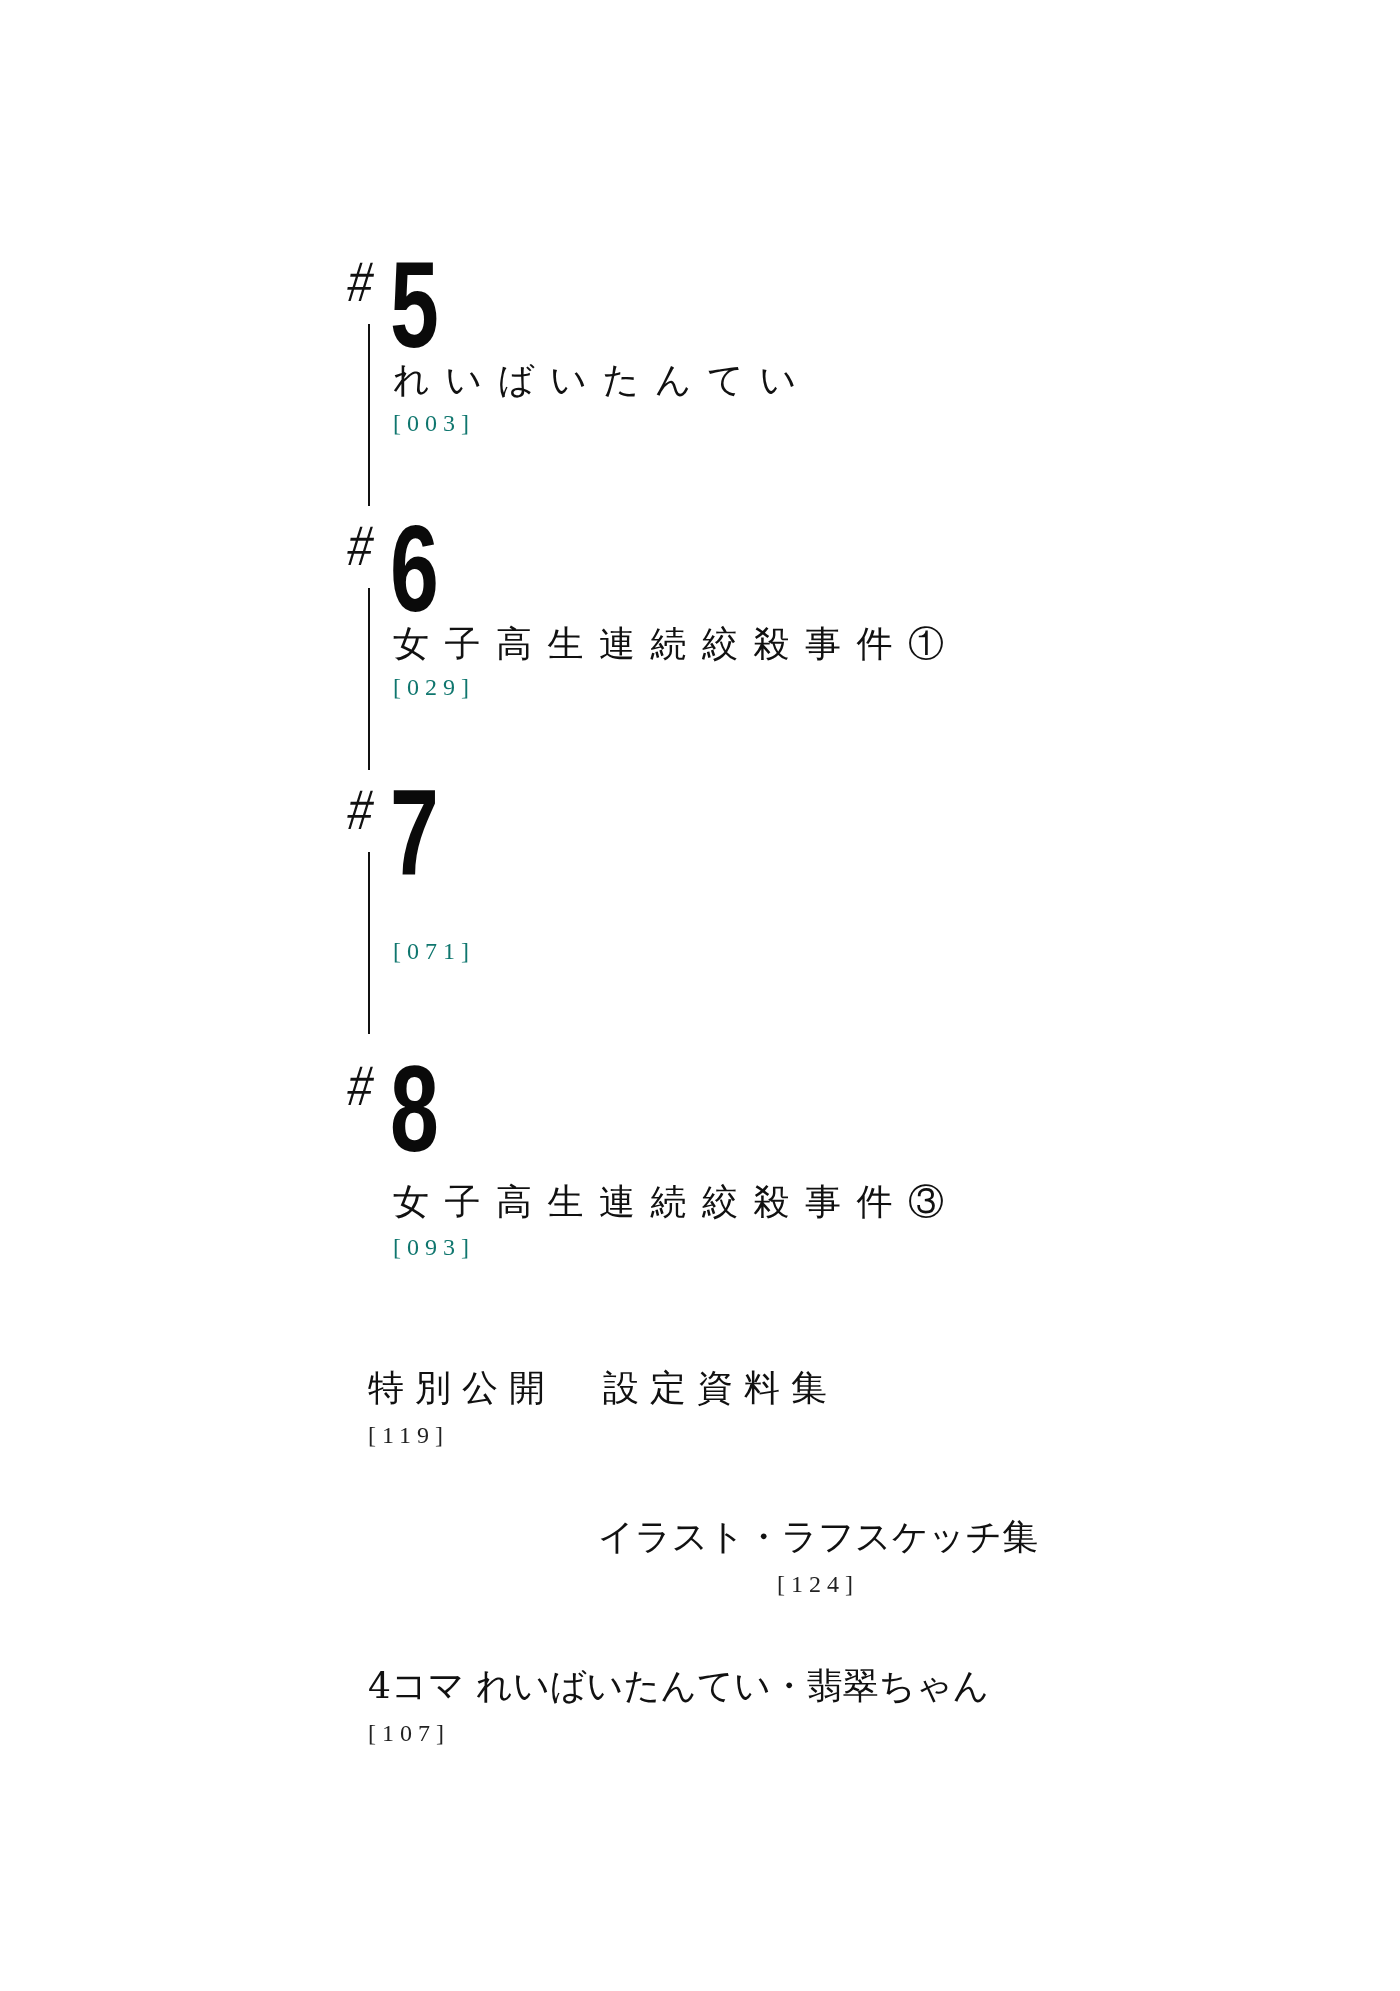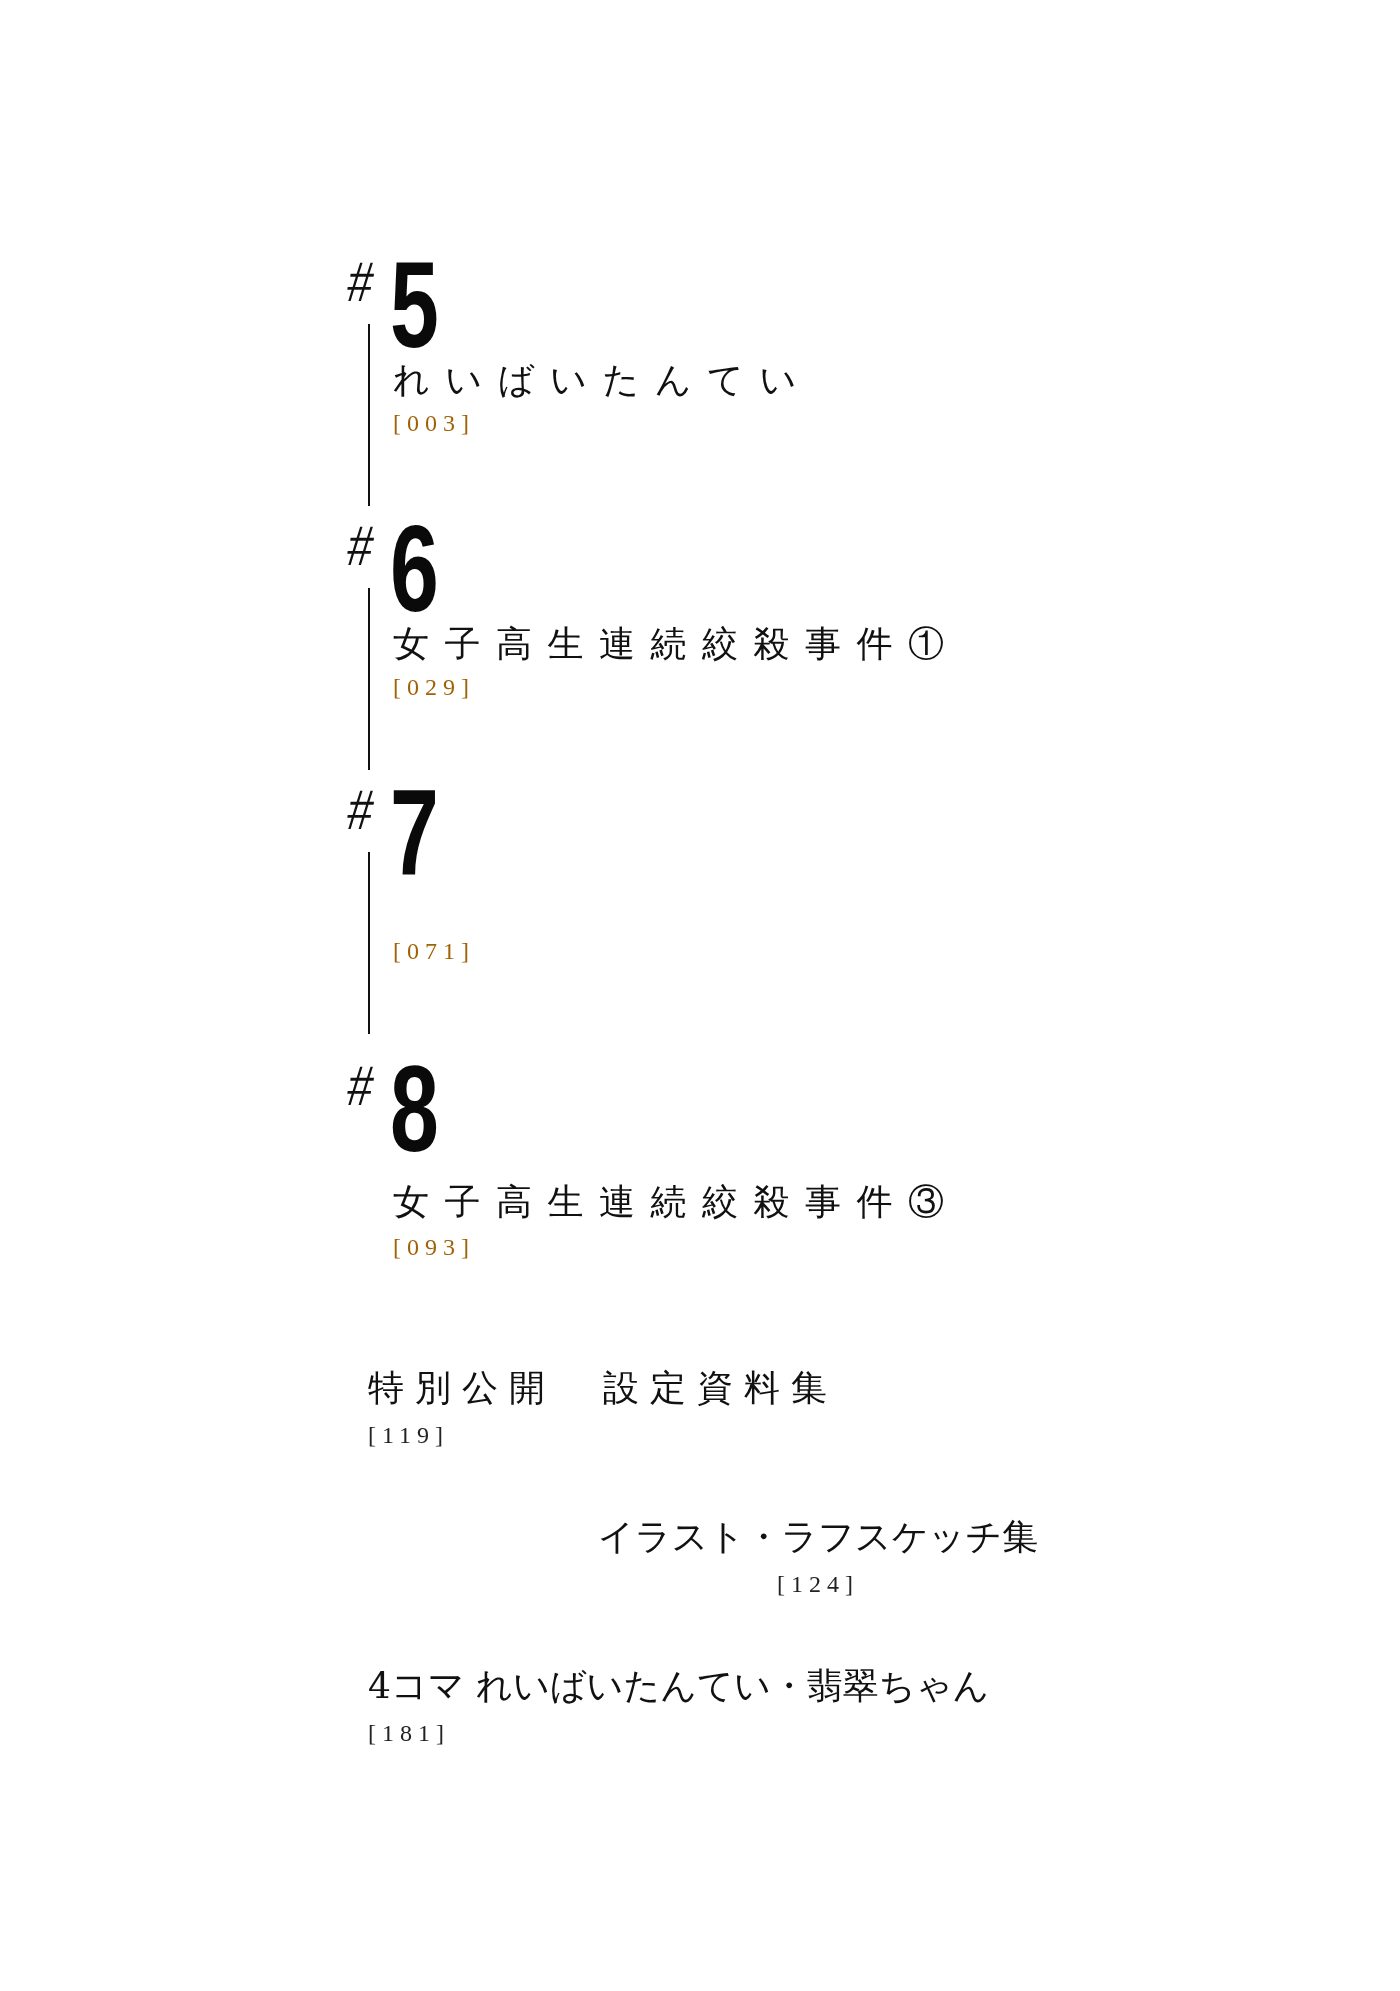--- a/index.html
+++ b/index.html
@@ -72,21 +72,21 @@
     }
     .ch-page {
       position: absolute;
       left: 43px;
       top: 150px;
       font-family: "Liberation Serif", "DejaVu Serif", serif;
       font-size: 24px;
       line-height: 30px;
       letter-spacing: 6px;
       white-space: nowrap;
-      color: #a16207;
+      color: #0f766e;
     }
     .extra {
       position: absolute;
       left: 368px;
       width: 900px;
     }
     .extra-title {
       font-family: "DejaVu Serif", "Liberation Serif", serif;
       font-size: 36px;
       line-height: 44px;
@@ -146,16 +146,16 @@
     <div class="extra-page">[119]</div>
   </div>
 
   <div class="extra" style="top:1515px;text-align:center;">
     <div class="extra-title">イラスト・ラフスケッチ集</div>
     <div class="extra-page">[124]</div>
   </div>
 
   <div class="extra" style="top:1664px;">
     <div class="extra-title">4コマ れいばいたんてい・翡翠ちゃん</div>
-    <div class="extra-page">[181]</div>
+    <div class="extra-page">[107]</div>
   </div>
 
 </div>
 
 </body></html>

